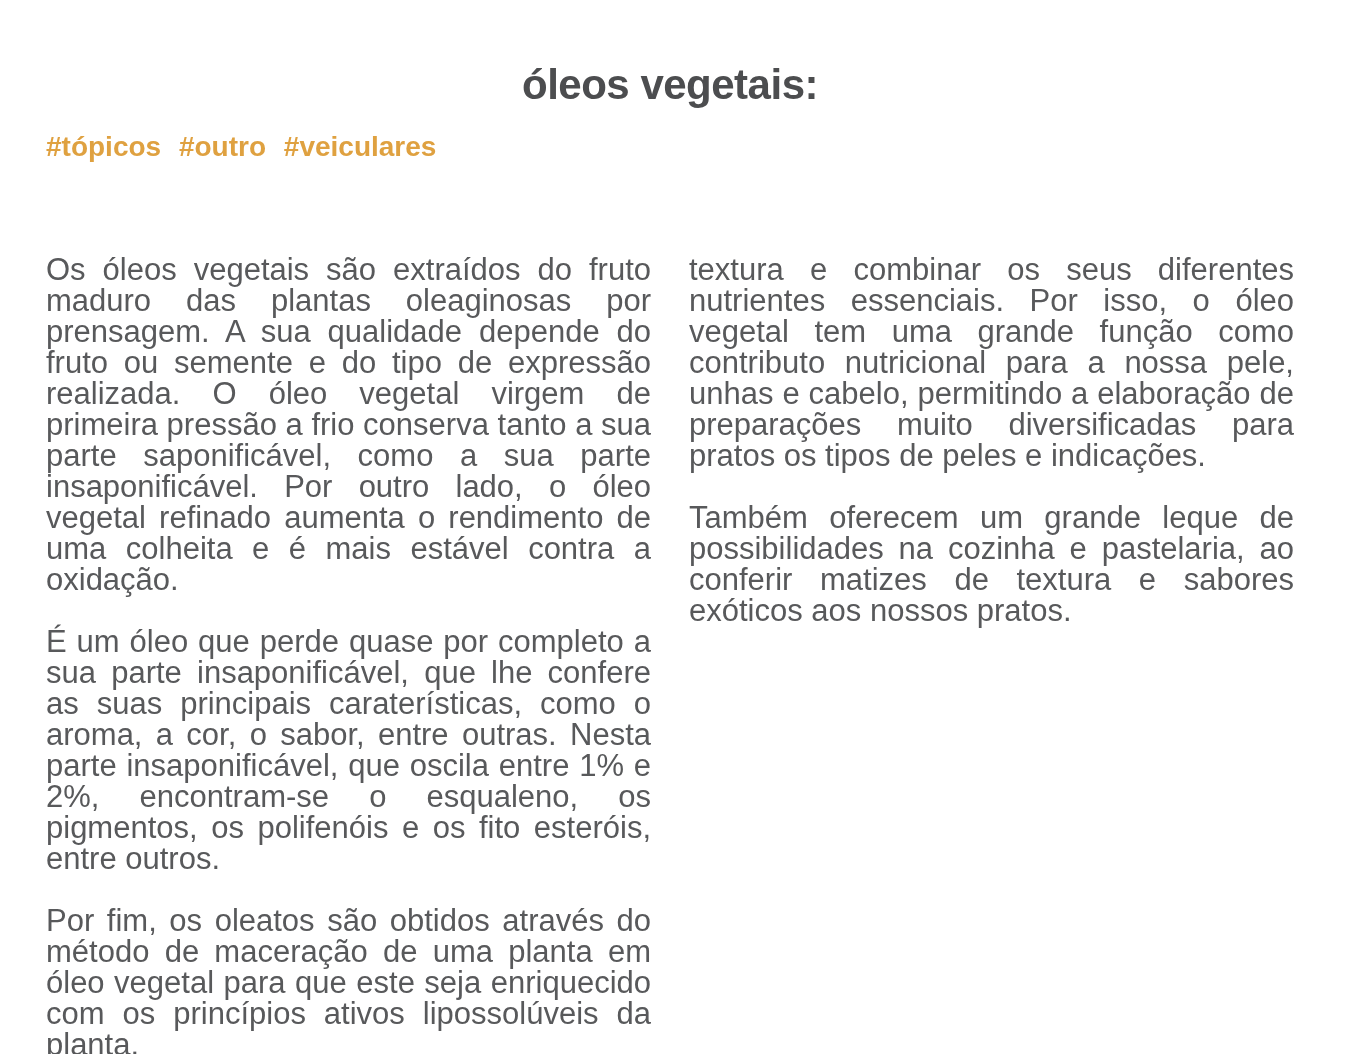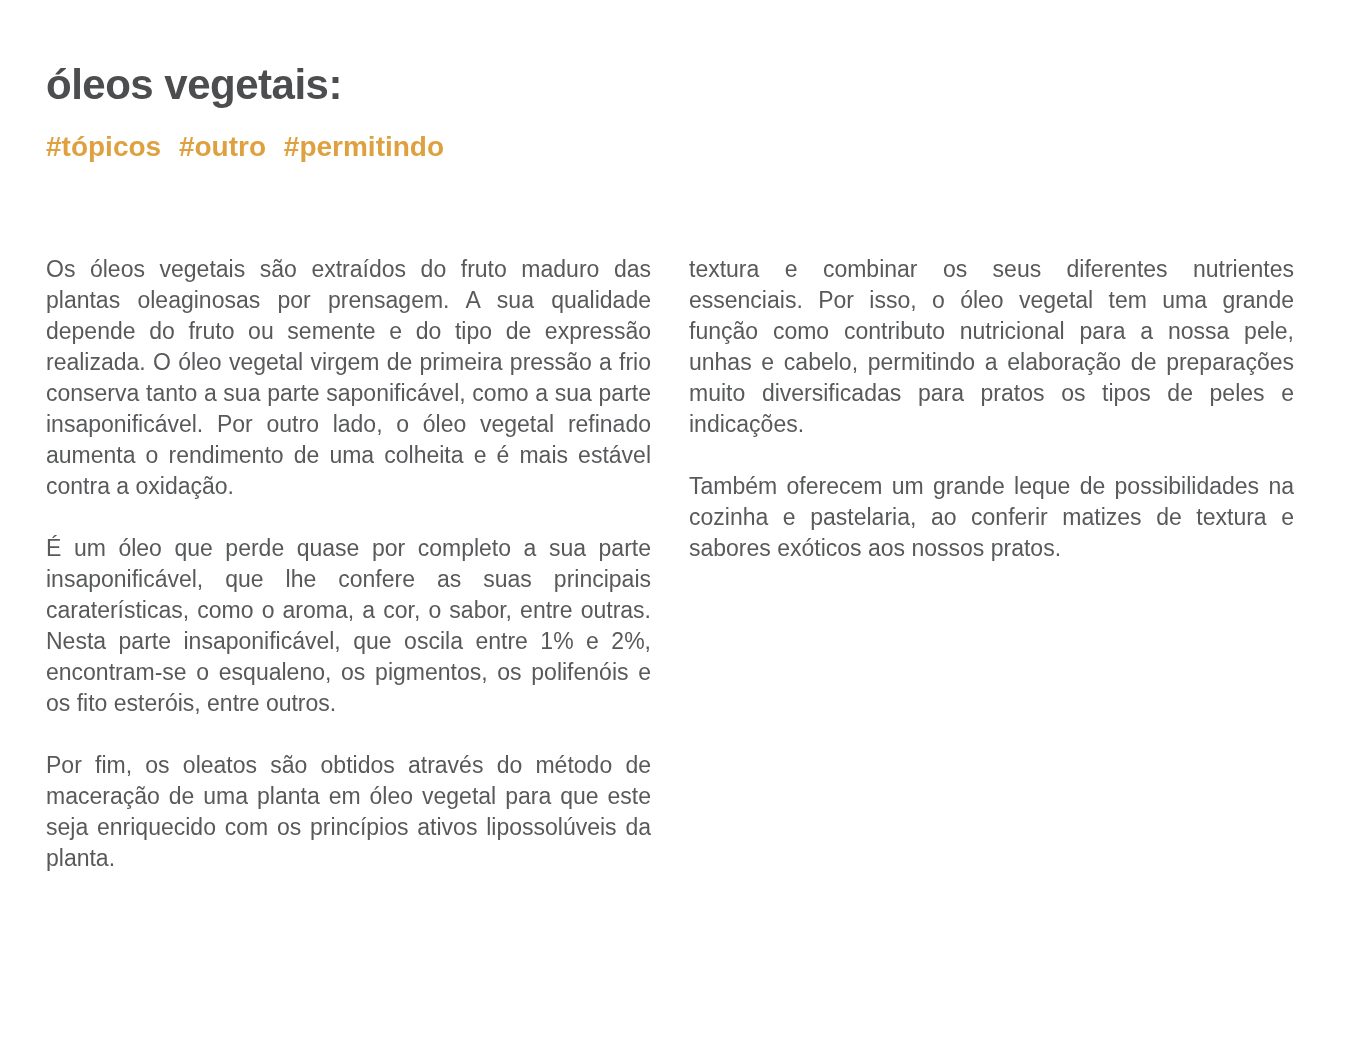--- a/index.html
+++ b/index.html
@@ -21,20 +21,21 @@
     height: 1054px;
     padding: 60px 58px 0 46px;
     background: var(--bg);
   }
   .title {
     color: var(--title);
     font-size: 42px;
     font-weight: 700;
     line-height: 50px;
     letter-spacing: -0.5px;
+    text-align: center;
   }
   .hashtags {
     margin-top: 13px;
     color: var(--accent);
     font-size: 28px;
     font-weight: 700;
     line-height: 34px;
   }
   .hashtags .hashtag {
     display: inline-block;
@@ -43,40 +44,40 @@
   }
   .hashtags .hashtag:last-child { margin-right: 0; }
   .columns {
     display: flex;
     gap: 38px;
     margin-top: 90px;
   }
   .col { flex: 1 1 0; min-width: 0; }
   .col p {
     color: var(--body);
-    font-size: 23px;
+    font-size: 31px;
     line-height: 31px;
     text-align: justify;
     margin-bottom: 31px;
   }
   .col p:last-child { margin-bottom: 0; }
 </style>
 </head>
 <body>
 
 <div class="page">
 
   <h1 class="title">
     <span style="display:block">óleos vegetais:</span>
   </h1>
 
   <div class="hashtags">
     <span class="hashtag">#tópicos</span>
     <span class="hashtag">#outro</span>
-    <span class="hashtag">#permitindo</span>
+    <span class="hashtag">#veiculares</span>
   </div>
 
   <div class="columns">
     <div class="col">
       <p>Os óleos vegetais são extraídos do fruto maduro das plantas oleaginosas por prensagem. A sua qualidade depende do fruto ou semente e do tipo de expressão realizada. O óleo vegetal virgem de primeira pressão a frio conserva tanto a sua parte saponificável, como a sua parte insaponificável. Por outro lado, o óleo vegetal refinado aumenta o rendimento de uma colheita e é mais estável contra a oxidação.</p>
       <p>É um óleo que perde quase por completo a sua parte insaponificável, que lhe confere as suas principais caraterísticas, como o aroma, a cor, o sabor, entre outras. Nesta parte insaponificável, que oscila entre 1% e 2%, encontram-se o esqualeno, os pigmentos, os polifenóis e os fito esteróis, entre outros.</p>
       <p>Por fim, os oleatos são obtidos através do método de maceração de uma planta em óleo vegetal para que este seja enriquecido com os princípios ativos lipossolúveis da planta.</p>
     </div>
     <div class="col">
       <p>textura e combinar os seus diferentes nutrientes essenciais. Por isso, o óleo vegetal tem uma grande função como contributo nutricional para a nossa pele, unhas e cabelo, permitindo a elaboração de preparações muito diversificadas para pratos os tipos de peles e indicações.</p>

